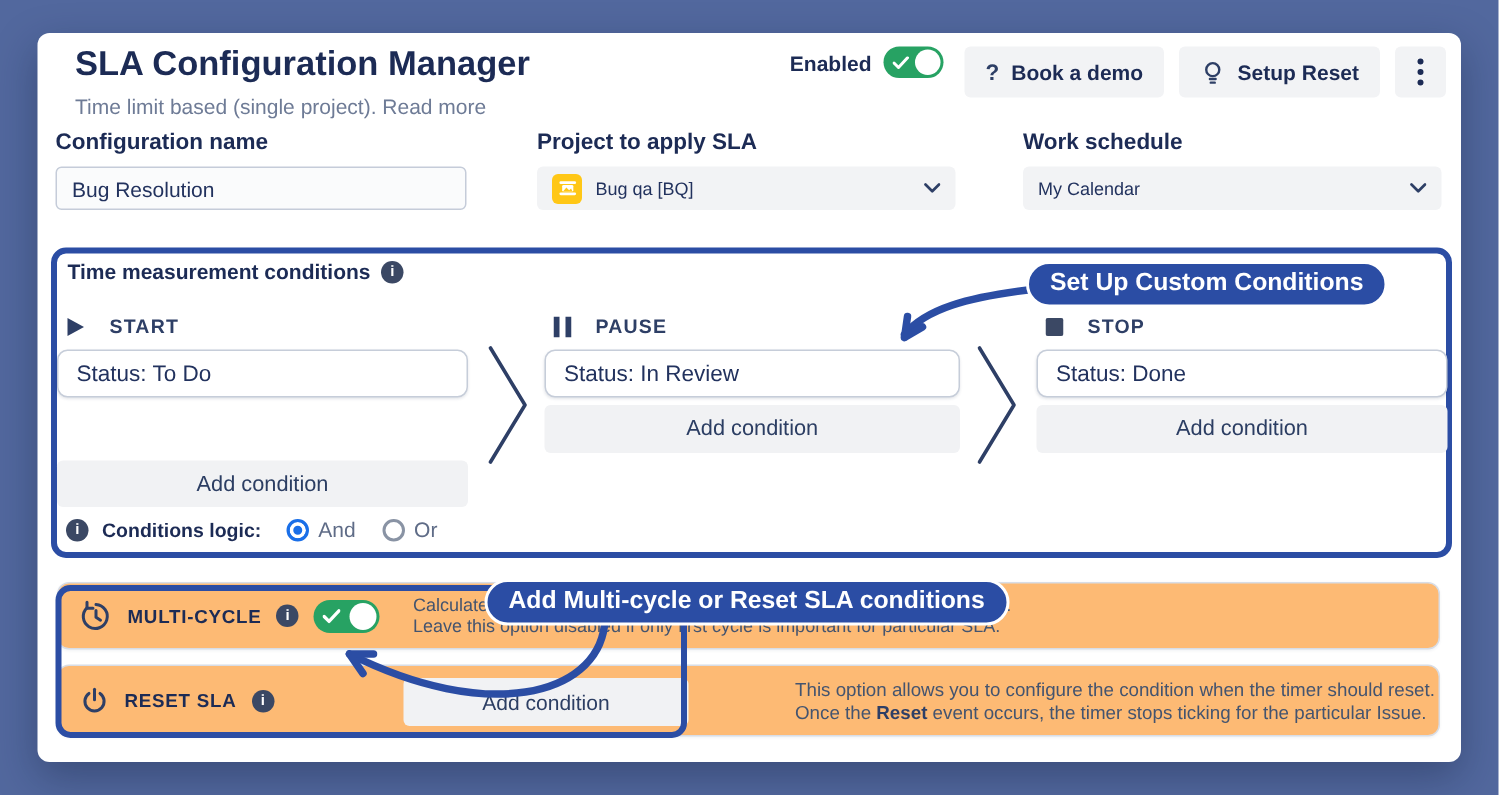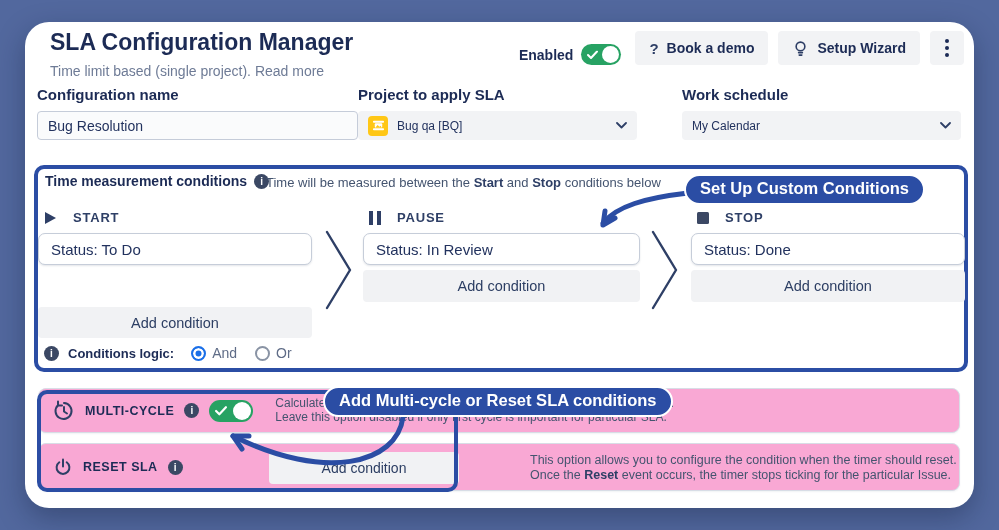--- a/index.html
+++ b/index.html
@@ -1,26 +1,26 @@
 <!DOCTYPE html>
 <html><head>
 <meta charset="utf-8">
 <style>
   * { margin:0; padding:0; box-sizing:border-box; }
   html,body { width:999px; height:530px; }
   body { font-family:"Liberation Sans", sans-serif; }
   .stage { position:relative; width:999px; height:530px; background:#52689E; overflow:hidden; }
   .card { position:absolute; left:25px; top:22px; width:949px; height:486px; background:#ffffff;
-          border-radius:24px; box-shadow:0 10px 28px rgba(15,25,55,.35); }
+          border-radius:8px; box-shadow:0 10px 28px rgba(15,25,55,.35); }
 
   
   .page-title { position:absolute; left:25px; top:7px; font-size:23px; font-weight:bold; color:#1C2B55; }
   .subtitle { position:absolute; left:25px; top:41px; font-size:14px; color:#6E7B96; }
   .subtitle .readmore { color:#6E7B96; cursor:pointer; }
-  .hdr-right { position:absolute; right:10px; top:9px; display:flex; align-items:flex-end; gap:10px; height:34px; }
+  .hdr-right { position:absolute; right:10px; top:9px; display:flex; align-items:flex-start; gap:10px; height:34px; }
   .enabled-wrap { display:flex; align-items:center; gap:8px; margin-right:4px; }
   .enabled-label { font-size:14px; font-weight:bold; color:#1C2B55; }
   .toggle { position:relative; border-radius:12px; background:#27A263; cursor:pointer; }
   .toggle.sm { width:40px; height:21px; }
   .toggle.md { width:44px; height:22px; }
   .toggle .knob { position:absolute; top:2px; right:2px; background:#fff; border-radius:50%; }
   .toggle.sm .knob { width:17px; height:17px; }
   .toggle.md .knob { width:18px; height:18px; }
   .toggle svg { position:absolute; left:6px; top:50%; transform:translateY(-50%); }
   .hdr-btn { display:flex; align-items:center; gap:8px; height:34px; padding:0 14px; background:#F2F3F5;
@@ -70,21 +70,21 @@
   .sep1 { left:286px; } .sep2 { left:612px; }
   .logic-row { position:absolute; left:6px; top:176px; display:flex; align-items:center; gap:9px; }
   .logic-label { font-size:13px; font-weight:bold; color:#1C2B55; }
   .radio-group { display:flex; align-items:center; gap:18px; margin-left:8px; }
   .radio-opt { display:flex; align-items:center; gap:6px; cursor:pointer; }
   .radio { width:15px; height:15px; border-radius:50%; background:#fff; border:2px solid #8993A4; }
   .radio.sel { border-color:#1A6FE8; box-shadow:inset 0 0 0 2.5px #fff; background:#1A6FE8; }
   .radio-txt { font-size:14px; color:#5F6C87; }
 
   
-  .opt-row { position:absolute; left:13px; width:922px; background:#f9a8d4; border:1px solid #D8DDE6;
+  .opt-row { position:absolute; left:13px; width:922px; background:#fdba74; border:1px solid #D8DDE6;
              border-radius:8px; box-shadow:0 1px 2px rgba(23,43,77,.06); }
   .row-mc { top:366px; height:45px; }
   .row-rs { top:421px; height:48px; }
   .opt-inner { display:flex; align-items:center; height:100%; padding-left:14px; gap:10px; }
   .opt-label { font-size:12.5px; font-weight:bold; letter-spacing:.5px; color:#1C2B55; white-space:nowrap; }
   .opt-desc { font-size:12px; color:#44546F; line-height:13.5px; margin-left:12px; }
   .rs-add { position:absolute; left:230px; top:8px; width:190px; height:32px; background:#F1F2F4; border-radius:4px;
             font-size:14px; font-weight:500; color:#2C3E63; display:flex; align-items:center; justify-content:center; cursor:pointer; }
   .rs-desc { position:absolute; left:447px; top:9px; font-size:12.5px; color:#44546F; line-height:15px;margin-left:44px; }
   .rs-desc b, .opt-desc b { color:#2E3F66; }
@@ -111,34 +111,34 @@
       <div class="hdr-btn">
         <span class="q-glyph">?</span>
         <span>Book a demo</span>
       </div>
       <div class="hdr-btn">
         <svg width="17" height="17" viewBox="0 0 18 18">
           <circle cx="9" cy="6.8" r="4.6" fill="none" stroke="#2E3F66" stroke-width="1.7"></circle>
           <line x1="7" y1="13.4" x2="11" y2="13.4" stroke="#2E3F66" stroke-width="1.7" stroke-linecap="round"></line>
           <line x1="7.6" y1="16" x2="10.4" y2="16" stroke="#2E3F66" stroke-width="1.7" stroke-linecap="round"></line>
         </svg>
-        <span>Setup Wizard</span>
+        <span>Setup Reset</span>
       </div>
       <div class="kebab">
           <i></i>
           <i></i>
           <i></i>
         </div>
     </div>
 
     <div class="fld-label" style="left:12px">Configuration name</div>
     <div class="fld-label" style="left:333px">Project to apply SLA</div>
     <div class="fld-label" style="left:657px">Work schedule</div>
 
-    <div class="input" style="left:12px; width:321px">
+    <div class="input" style="left:12px; width:274px">
         <span>Bug Resolution</span>
       </div>
 
     <div class="select" style="left:657px; width:279px">
       <span>My Calendar</span>
       <span class="spacer"></span>
       <svg width="11" height="7" viewBox="0 0 11 7">
           <polyline points="1,1 5.5,5.5 10,1" fill="none" stroke="#2E3F66" stroke-width="1.8" stroke-linecap="round" stroke-linejoin="round"></polyline>
         </svg>
     </div>
@@ -157,21 +157,20 @@
       <svg width="11" height="7" viewBox="0 0 11 7">
           <polyline points="1,1 5.5,5.5 10,1" fill="none" stroke="#2E3F66" stroke-width="1.8" stroke-linecap="round" stroke-linejoin="round"></polyline>
         </svg>
     </div>
 
     <div class="cond-section anno-box" style="pointer-events:auto">
       <div class="sec-head">
         <span class="sec-title">Time measurement conditions</span>
         <span class="info-dot">i</span>
       </div>
-      <div class="sec-note"><span>Time will be measured between the </span><b>Start</b><span> and </span><b>Stop</b><span> conditions below</span></div>
 
       <div class="col col-start">
         <div class="col-head">
           <svg width="13" height="14" viewBox="0 0 13 14">
               <polygon points="1,1 12,7 1,13" fill="#2E3F66"></polygon>
             </svg>
           <span class="lbl">START</span>
         </div>
         <div class="cond-box r1">Status: To Do</div>
         <div class="add-btn r3">Add condition</div>

